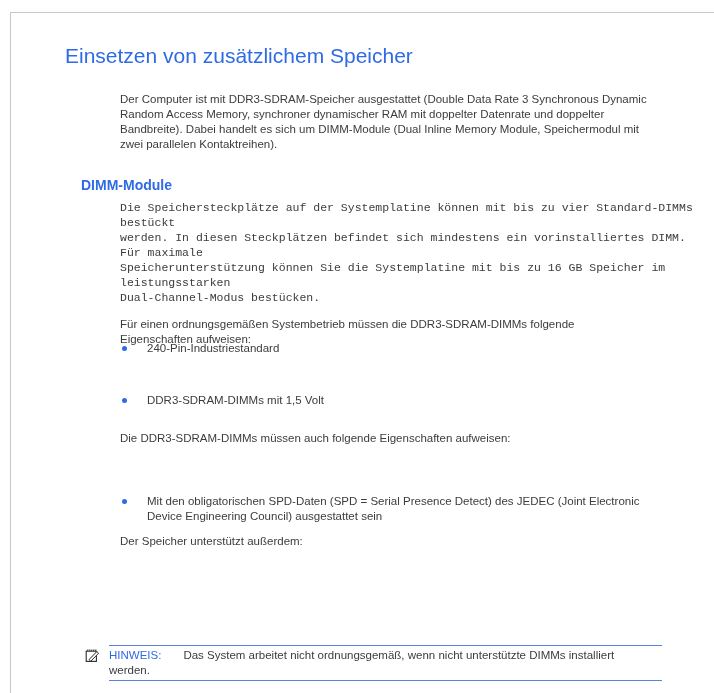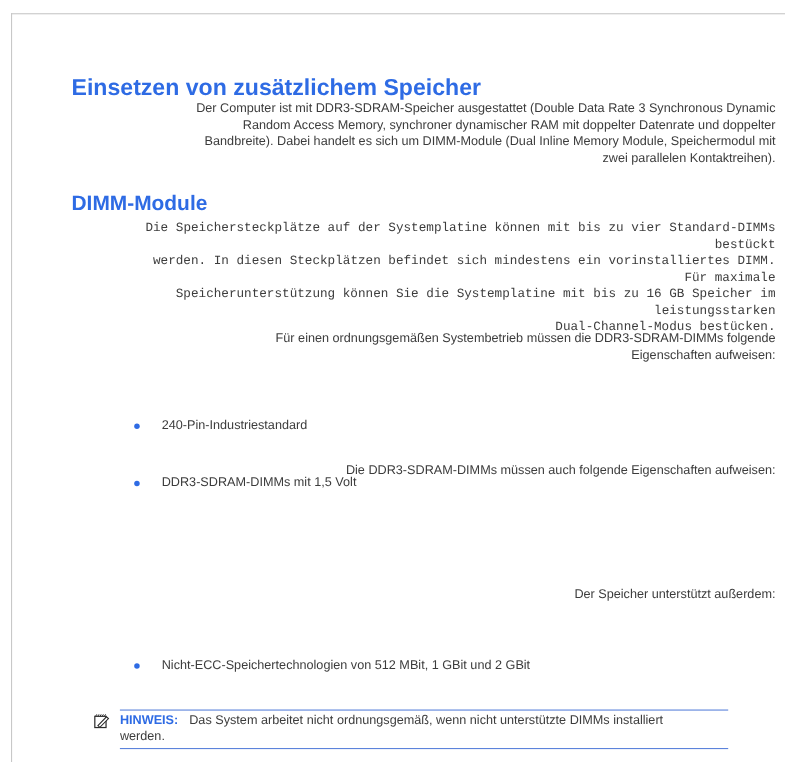--- a/index.html
+++ b/index.html
@@ -17,53 +17,51 @@
   .page{
     position:absolute;left:10px;top:12px;width:704px;height:681px;
     background:#fff;
     border-left:1px solid var(--page-border-gray);
     border-top:1px solid var(--page-border-gray);
   }
   .blk{
     position:absolute;left:109px;width:585px;
     font-size:11.5px;line-height:15px;color:#3c3c3c;
     white-space:pre-line;
-    text-align:right;
   }
   .h1{
-    position:absolute;left:54px;top:54px;
-    font-size:21px;line-height:26px;font-weight:bold;
+    position:absolute;left:54px;top:30px;
+    font-size:21px;line-height:26px;font-weight:normal;
     color:var(--accent-blue);white-space:nowrap;
   }
   .h2{
-    position:absolute;left:54px;
-    font-size:19px;line-height:19px;font-weight:bold;
+    position:absolute;left:70px;
+    font-size:14px;line-height:19px;font-weight:bold;
     color:var(--accent-blue);white-space:nowrap;
   }
   .li{
     position:absolute;left:109px;width:565px;
     padding-left:27px;box-sizing:border-box;
     font-size:11.5px;line-height:15px;color:#3c3c3c;
     white-space:pre-line;
-    margin-top:39px;
   }
   .li::before{
     content:"";position:absolute;left:2px;top:5px;
     width:5px;height:5px;border-radius:50%;
     background:var(--accent-blue);
   }
   .t-p1{top:79px;}
   .t-h2a{top:163px;}
   .t-p2{top:187px;font-family:Liberation Mono, monospace;}
   .t-h2b{top:259px;}
-  .t-p3{top:288px;}
+  .t-p3{top:304px;}
   .t-li1a{top:328px;}
   .t-li1b{top:358px;}
   .t-li1c{top:380px;}
-  .t-p4{top:408px;}
+  .t-p4{top:418px;}
   .t-li2a{top:441px;}
   .t-li2b{top:481px;}
   .t-p5{top:521px;}
   .t-li3a{top:546px;}
   .t-li3b{top:571px;}
   .t-li3c{top:595px;}
   .note{
     position:absolute;left:74px;top:632px;
     display:flex;align-items:flex-start;
   }
@@ -71,21 +69,21 @@
     width:15px;height:15px;margin-top:3px;margin-right:9px;flex:none;
   }
   .note-body{
     width:553px;
     border-top:1px solid var(--note-rule-blue);
     border-bottom:1px solid var(--note-rule-blue);
     padding:2px 0;
     font-size:11.5px;line-height:15px;color:#3c3c3c;
   }
   .note-label{
-    font-weight:bold;color:var(--accent-blue);margin-right:10px;
+    font-weight:normal;color:var(--accent-blue);margin-right:22px;
   }
   .note-text{white-space:pre-line;}
 </style>
 </head>
 <body>
 
 <div class="page">
 
   <div class="h1">Einsetzen von zusätzlichem Speicher</div>
 
@@ -101,24 +99,25 @@
 Dual-Channel-Modus bestücken.</div>
 
   <div class="blk t-p3">Für einen ordnungsgemäßen Systembetrieb müssen die DDR3-SDRAM-DIMMs folgende
 Eigenschaften aufweisen:</div>
 
   <div class="li t-li1a">240-Pin-Industriestandard</div>
   <div class="li t-li1c">DDR3-SDRAM-DIMMs mit 1,5 Volt</div>
 
   <div class="blk t-p4">Die DDR3-SDRAM-DIMMs müssen auch folgende Eigenschaften aufweisen:</div>
 
+  <div class="li t-li2b">Mit den obligatorischen SPD-Daten (SPD = Serial Presence Detect) des JEDEC (Joint Electronic
+Device Engineering Council) ausgestattet sein</div>
 
   <div class="blk t-p5">Der Speicher unterstützt außerdem:</div>
 
-  <div class="li t-li3a">Nicht-ECC-Speichertechnologien von 512 MBit, 1 GBit und 2 GBit</div>
 
   <div class="note">
     <span class="note-icon">
       <svg viewBox="0 0 15 15" width="15" height="15">
         <rect x="1.2" y="3.2" width="10.2" height="10.2" fill="none" stroke="#2b2b2b" stroke-width="1.1"></rect>
         <path d="M2 3 l1 -1.6 M4 3 l1 -1.6 M6 3 l1 -1.6 M8 3 l1 -1.6 M10 3 l1 -1.6" stroke="#2b2b2b" stroke-width="0.9" fill="none"></path>
         <path d="M4 11.6 L11.8 3.6 L13.6 5.2 L5.8 13.2 Z" fill="#ffffff" stroke="#2b2b2b" stroke-width="1"></path>
       </svg>
     </span>
     <div class="note-body">

